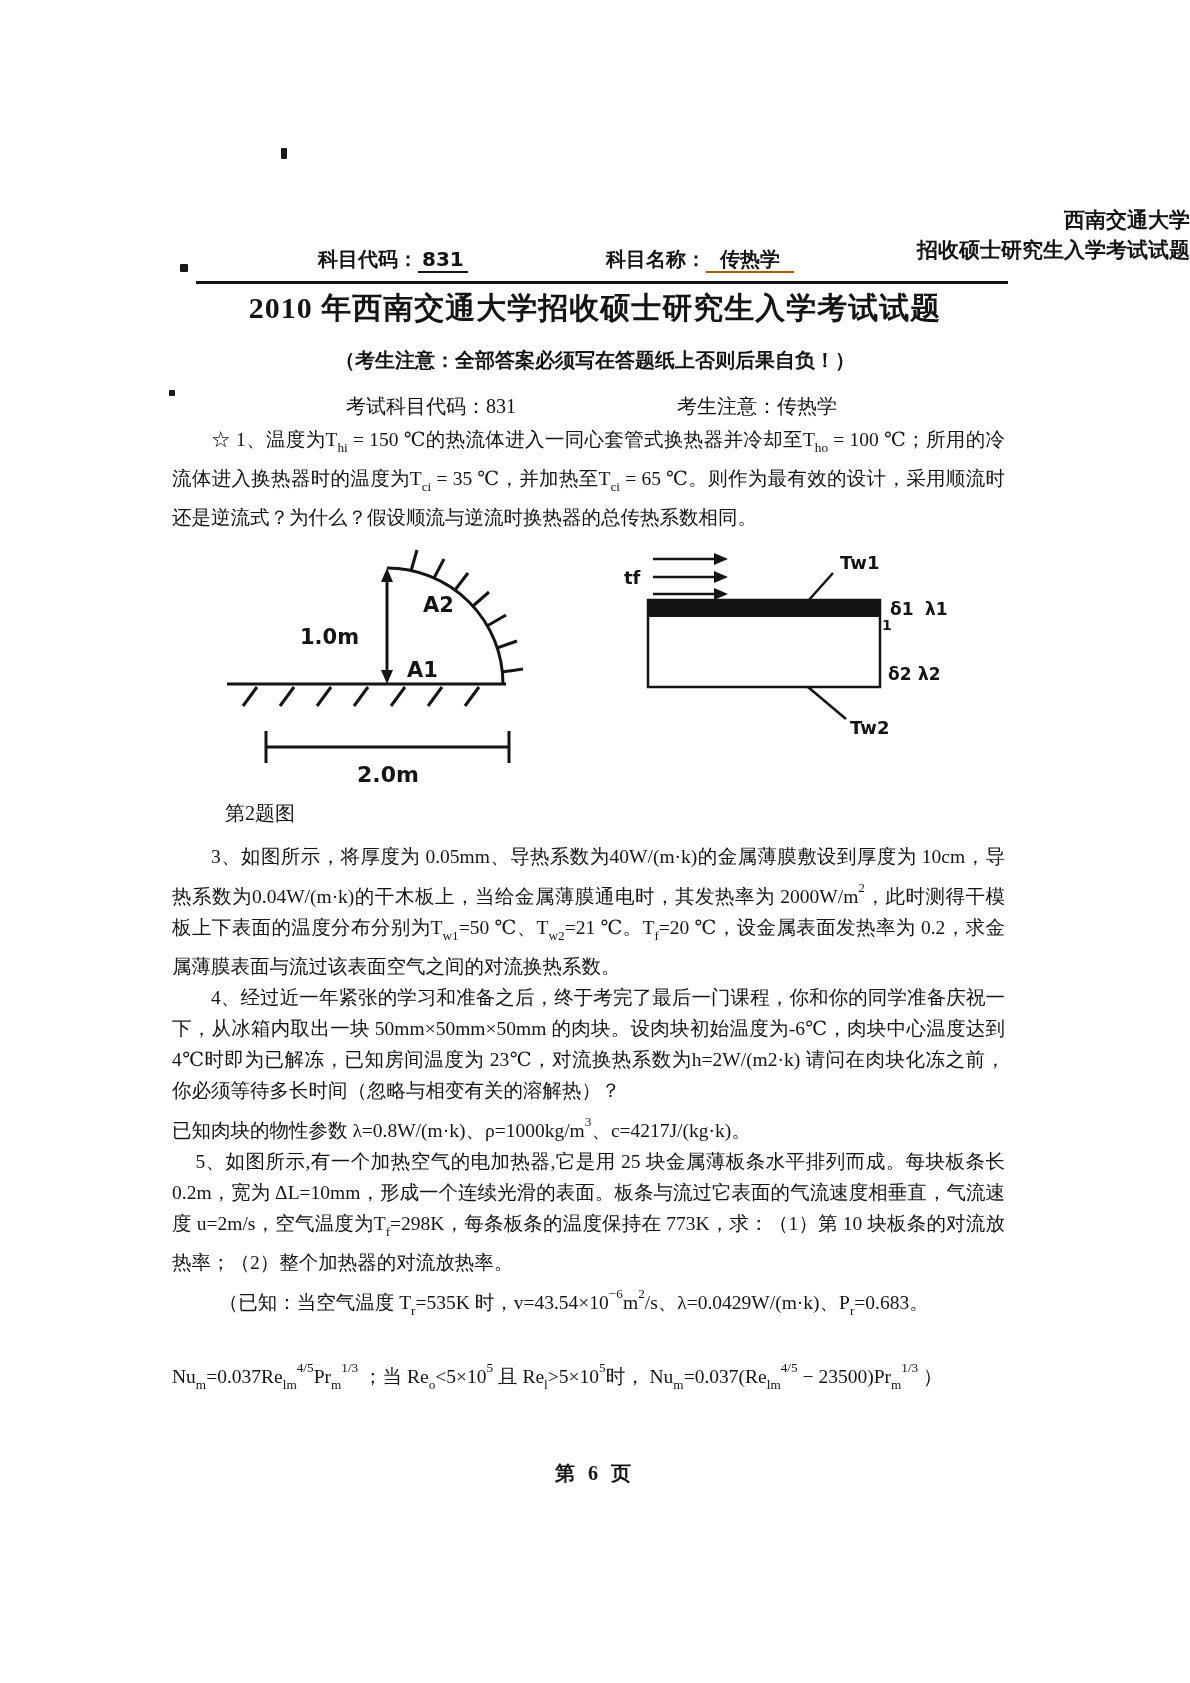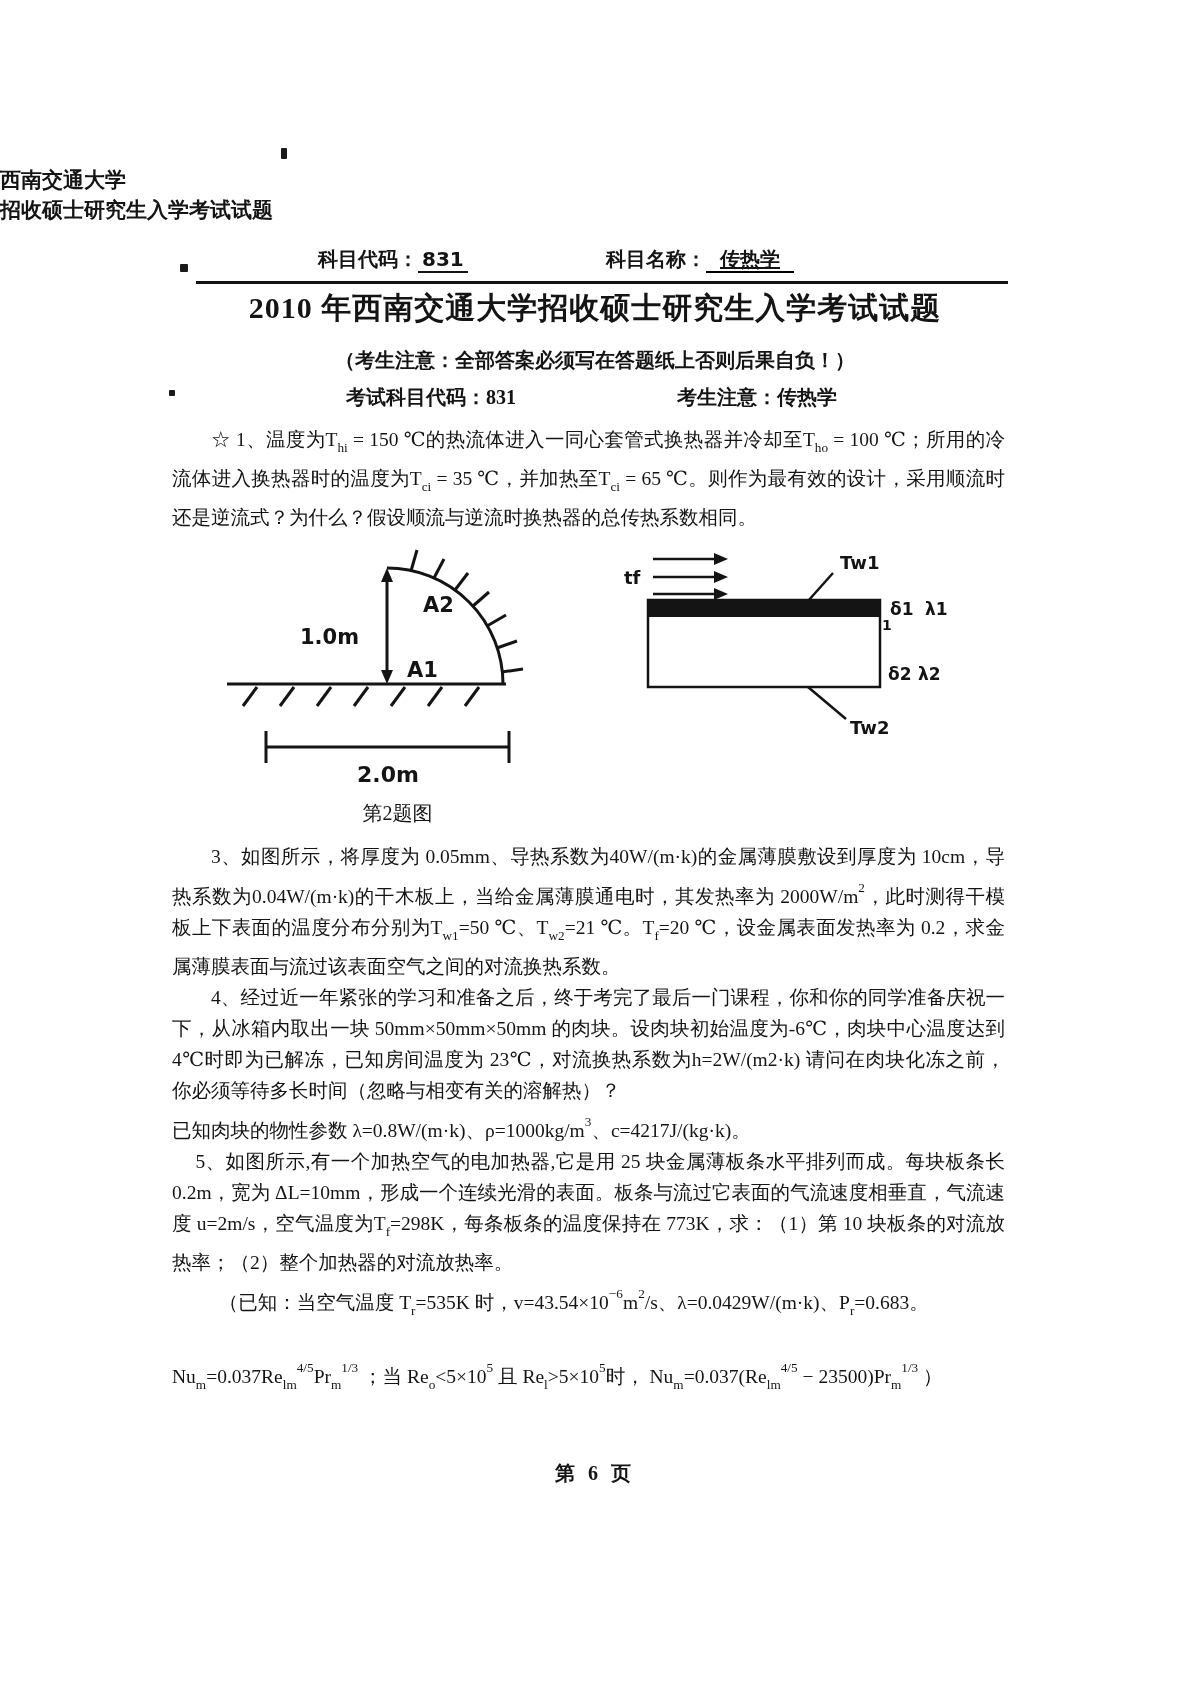--- a/index.html
+++ b/index.html
@@ -8,40 +8,40 @@
     font-family:"Liberation Serif","DejaVu Serif",serif; color:#141414; overflow:hidden;
   }
   
   .artifact { position:absolute; background:#1a1a1a; border-radius:1px; }
   .a1 { left:281px; top:148px; width:6px; height:11px; }
   .a2 { left:180px; top:264px; width:8px; height:8px; }
   .a3 { left:169px; top:390px; width:6px; height:6px; }
 
   
   .univ, .subhead {
-    position:absolute; left:0; width:100%; text-align:left;
-    font-family:"DejaVu Sans","Liberation Sans",sans-serif; font-weight:bold; font-size:21px;
+    position:absolute; left:0; width:100%; text-align:right;
+    font-family:"DejaVu Sans","Liberation Sans",sans-serif; font-weight:bold; font-size:21px;margin-top:40px;
   }
   .univ { top:166px; }
   .subhead { top:196px; }
   .coderow { position:absolute; top:246px; left:0; width:100%; height:30px;
     font-family:"DejaVu Sans","Liberation Sans",sans-serif; font-weight:bold; font-size:20px;text-align:center; }
   .code-left { position:absolute; left:318px; }
   .code-right { position:absolute; left:606px; }
   .u { border-bottom:2px solid #141414; padding:0 4px; }
-  .u-wide { border-bottom:2px solid #000000; padding:0 14px;text-decoration:underline; }
+  .u-wide { border-bottom:2px solid #a16207; padding:0 14px; }
   .rule { position:absolute; top:281px; left:196px; width:812px; height:3px; background:#141414; }
   .title {
     position:absolute; top:288px; left:0; width:100%; margin:0; text-align:center;
     font-size:30px; font-weight:bold; letter-spacing:1px;
   }
   .notice { position:absolute; top:347px; left:0; width:100%; text-align:center;
     font-size:20px; font-weight:bold; }
-  .examrow { position:absolute; top:384px; left:0; width:100%; height:28px;
-    font-size:20px; font-weight:bold; }
+  .examrow { position:absolute; top:393px; left:0; width:100%; height:28px;
+    font-size:20px; font-weight:normal; }
   .exam-code { position:absolute; left:346px; }
   .exam-subject { position:absolute; left:677px; }
 
   
   .body { position:absolute; top:424px; left:172px; width:833px;
     font-size:19.5px; line-height:31px; text-align:justify; }
   .body p { margin:0; }
   .indent { text-indent:2em; }
   .indent-sm { text-indent:1.2em; }
   .indent-lg { text-indent:2.4em; }
@@ -49,21 +49,21 @@
   .formula1 { margin-top:20px !important; }
   .formula2 { margin-top:26px !important; }
   sub { font-size:68%; vertical-align:-20%; }
   sup { font-size:68%; vertical-align:35%; }
 
   
   .figrow { display:flex; margin-top:9px; height:250px; }
   .fig2 { margin-left:53px; }
   .fig3 { margin-left:48px; }
   .caprow { display:flex; margin-top:6px; font-size:20px; }
-  .cap { text-align:center; }
+  .cap { }
   .cap2 { width:345px; margin-left:53px; }
   .cap3 { width:330px; margin-left:48px; }
   svg text { font-family:"DejaVu Sans","Liberation Sans",sans-serif; font-weight:bold; fill:#141414; }
 
   .footer { position:absolute; top:1460px; left:0; width:100%; text-align:center;
     font-size:20px; font-weight:bold; letter-spacing:4px; }
 </style>
 </head>
 <body>
 

